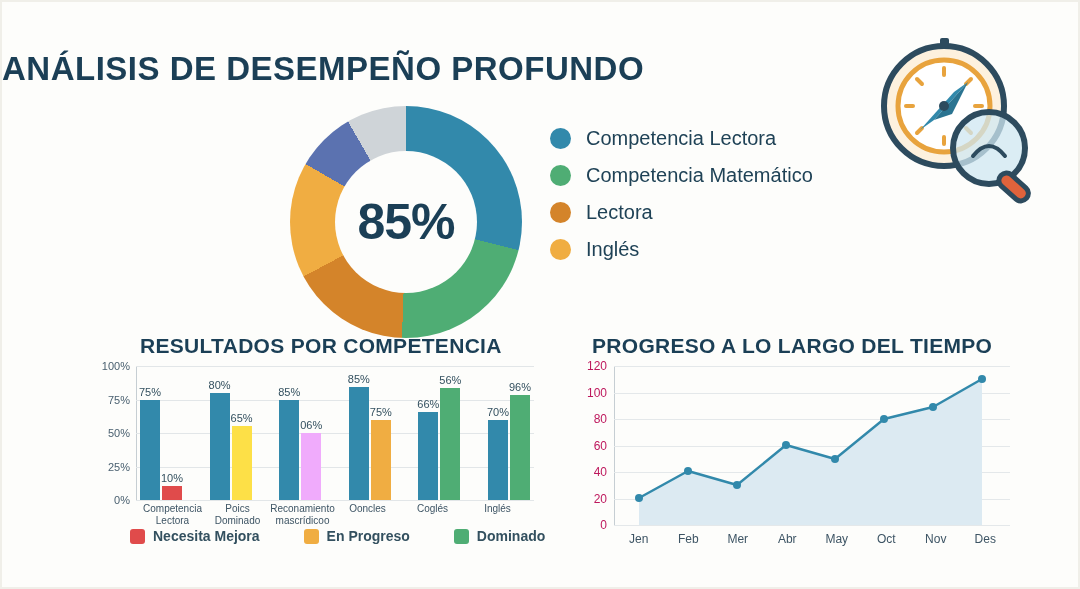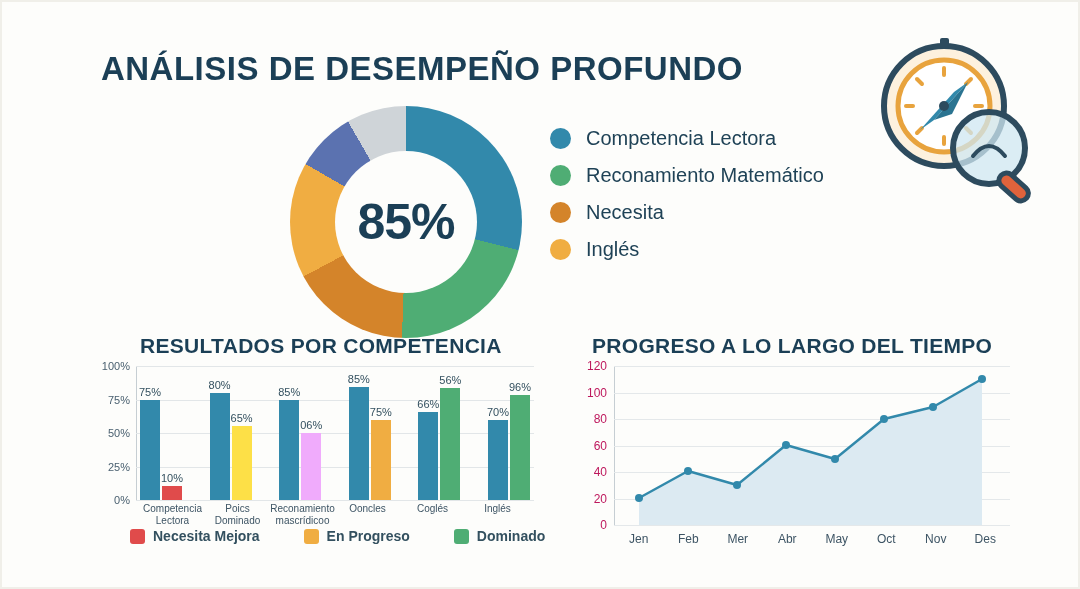--- a/index.html
+++ b/index.html
@@ -21,21 +21,20 @@
     box-sizing: border-box;
     border: 2px solid #f0efe9;
   }
 
   
   .main-title {
     position: absolute;
     left: 0;
     top: 48px;
     width: 840px;
-    text-align: center;
     font-size: 33px;
     font-weight: bold;
     letter-spacing: 0.5px;
     color: #1b3f56;
   }
 
   
   .donut-wrap {
     position: absolute;
     left: 288px;
@@ -314,25 +313,25 @@
     </div>
   </div>
 
   <div class="legend">
     <div class="legend-item">
       <span class="legend-dot" style="background:#3289ab"></span>
       <span class="legend-label">Competencia Lectora</span>
     </div>
     <div class="legend-item">
       <span class="legend-dot" style="background:#4fad74"></span>
-      <span class="legend-label">Reconamiento Matemático</span>
+      <span class="legend-label">Competencia Matemático</span>
     </div>
     <div class="legend-item">
       <span class="legend-dot" style="background:#d4842a"></span>
-      <span class="legend-label">Necesita</span>
+      <span class="legend-label">Lectora</span>
     </div>
     <div class="legend-item">
       <span class="legend-dot" style="background:#f0ad42"></span>
       <span class="legend-label">Inglés</span>
     </div>
   </div>
 
   <div class="section-title" id="bar-title">RESULTADOS POR COMPETENCIA</div>
 
   <div class="bar-chart">

